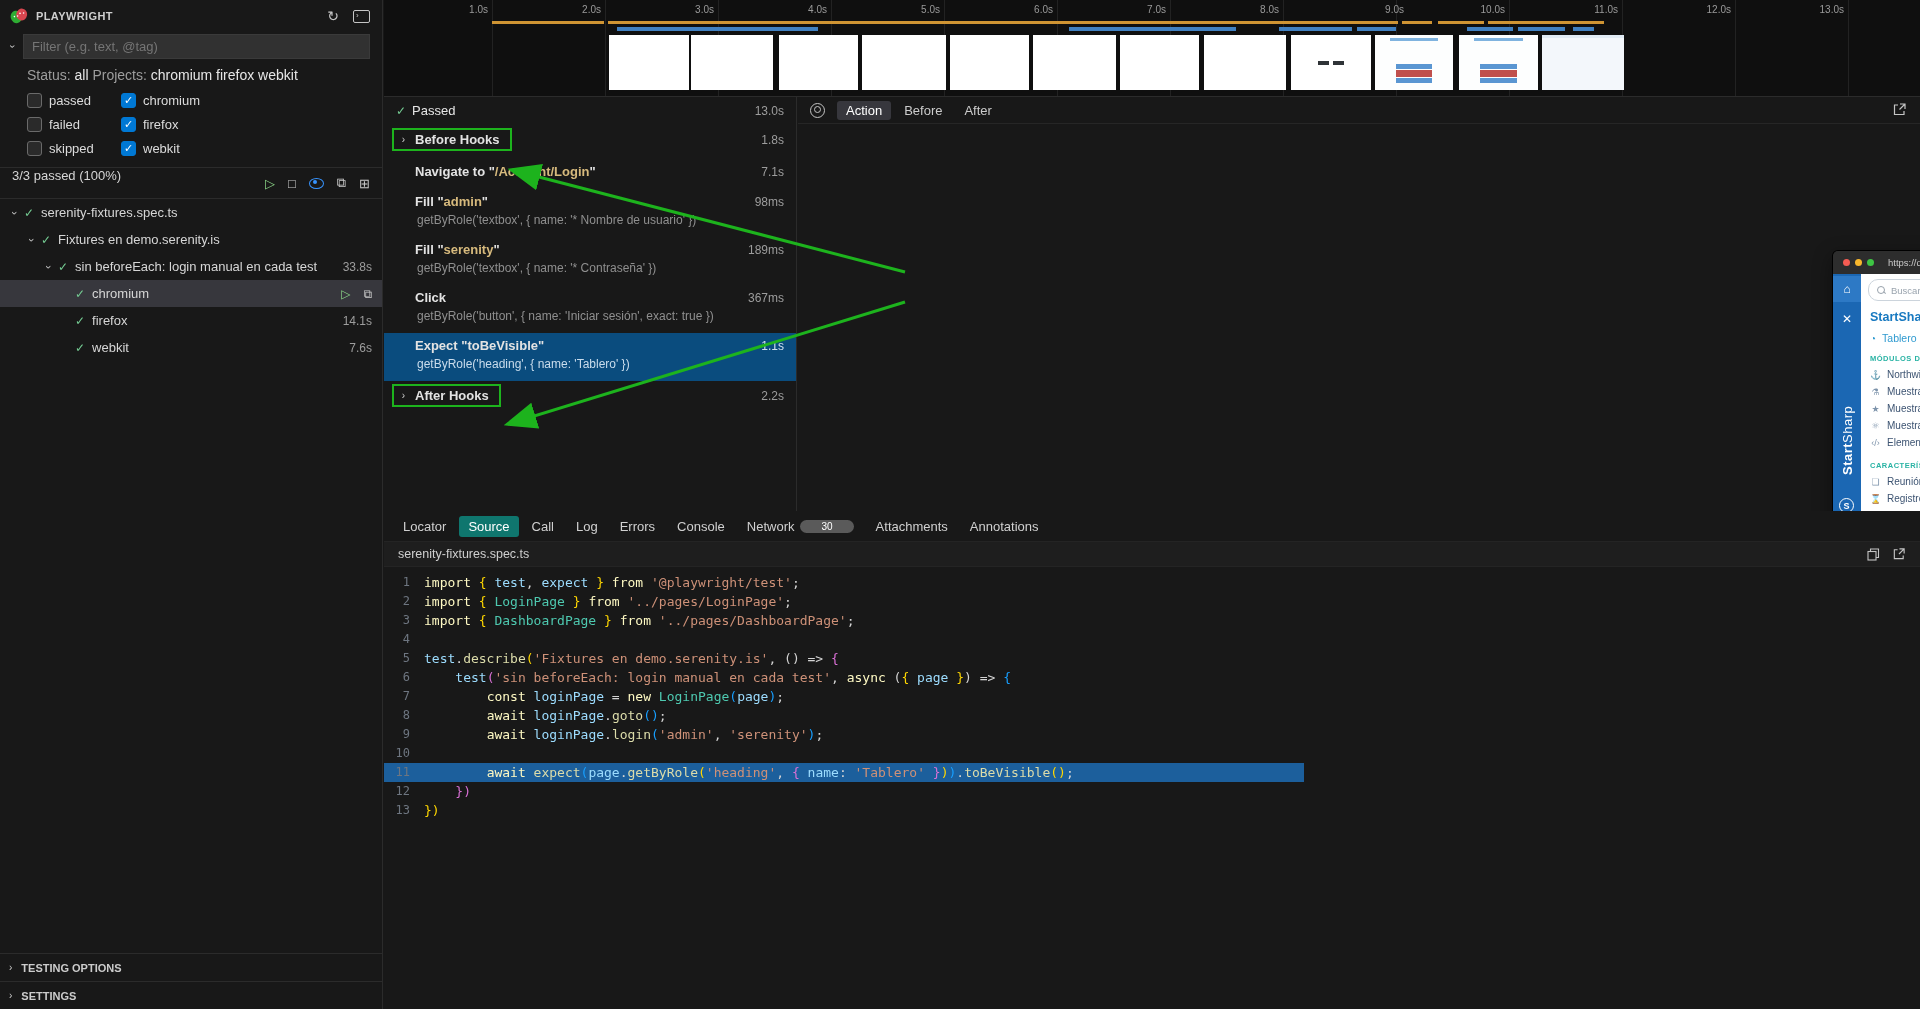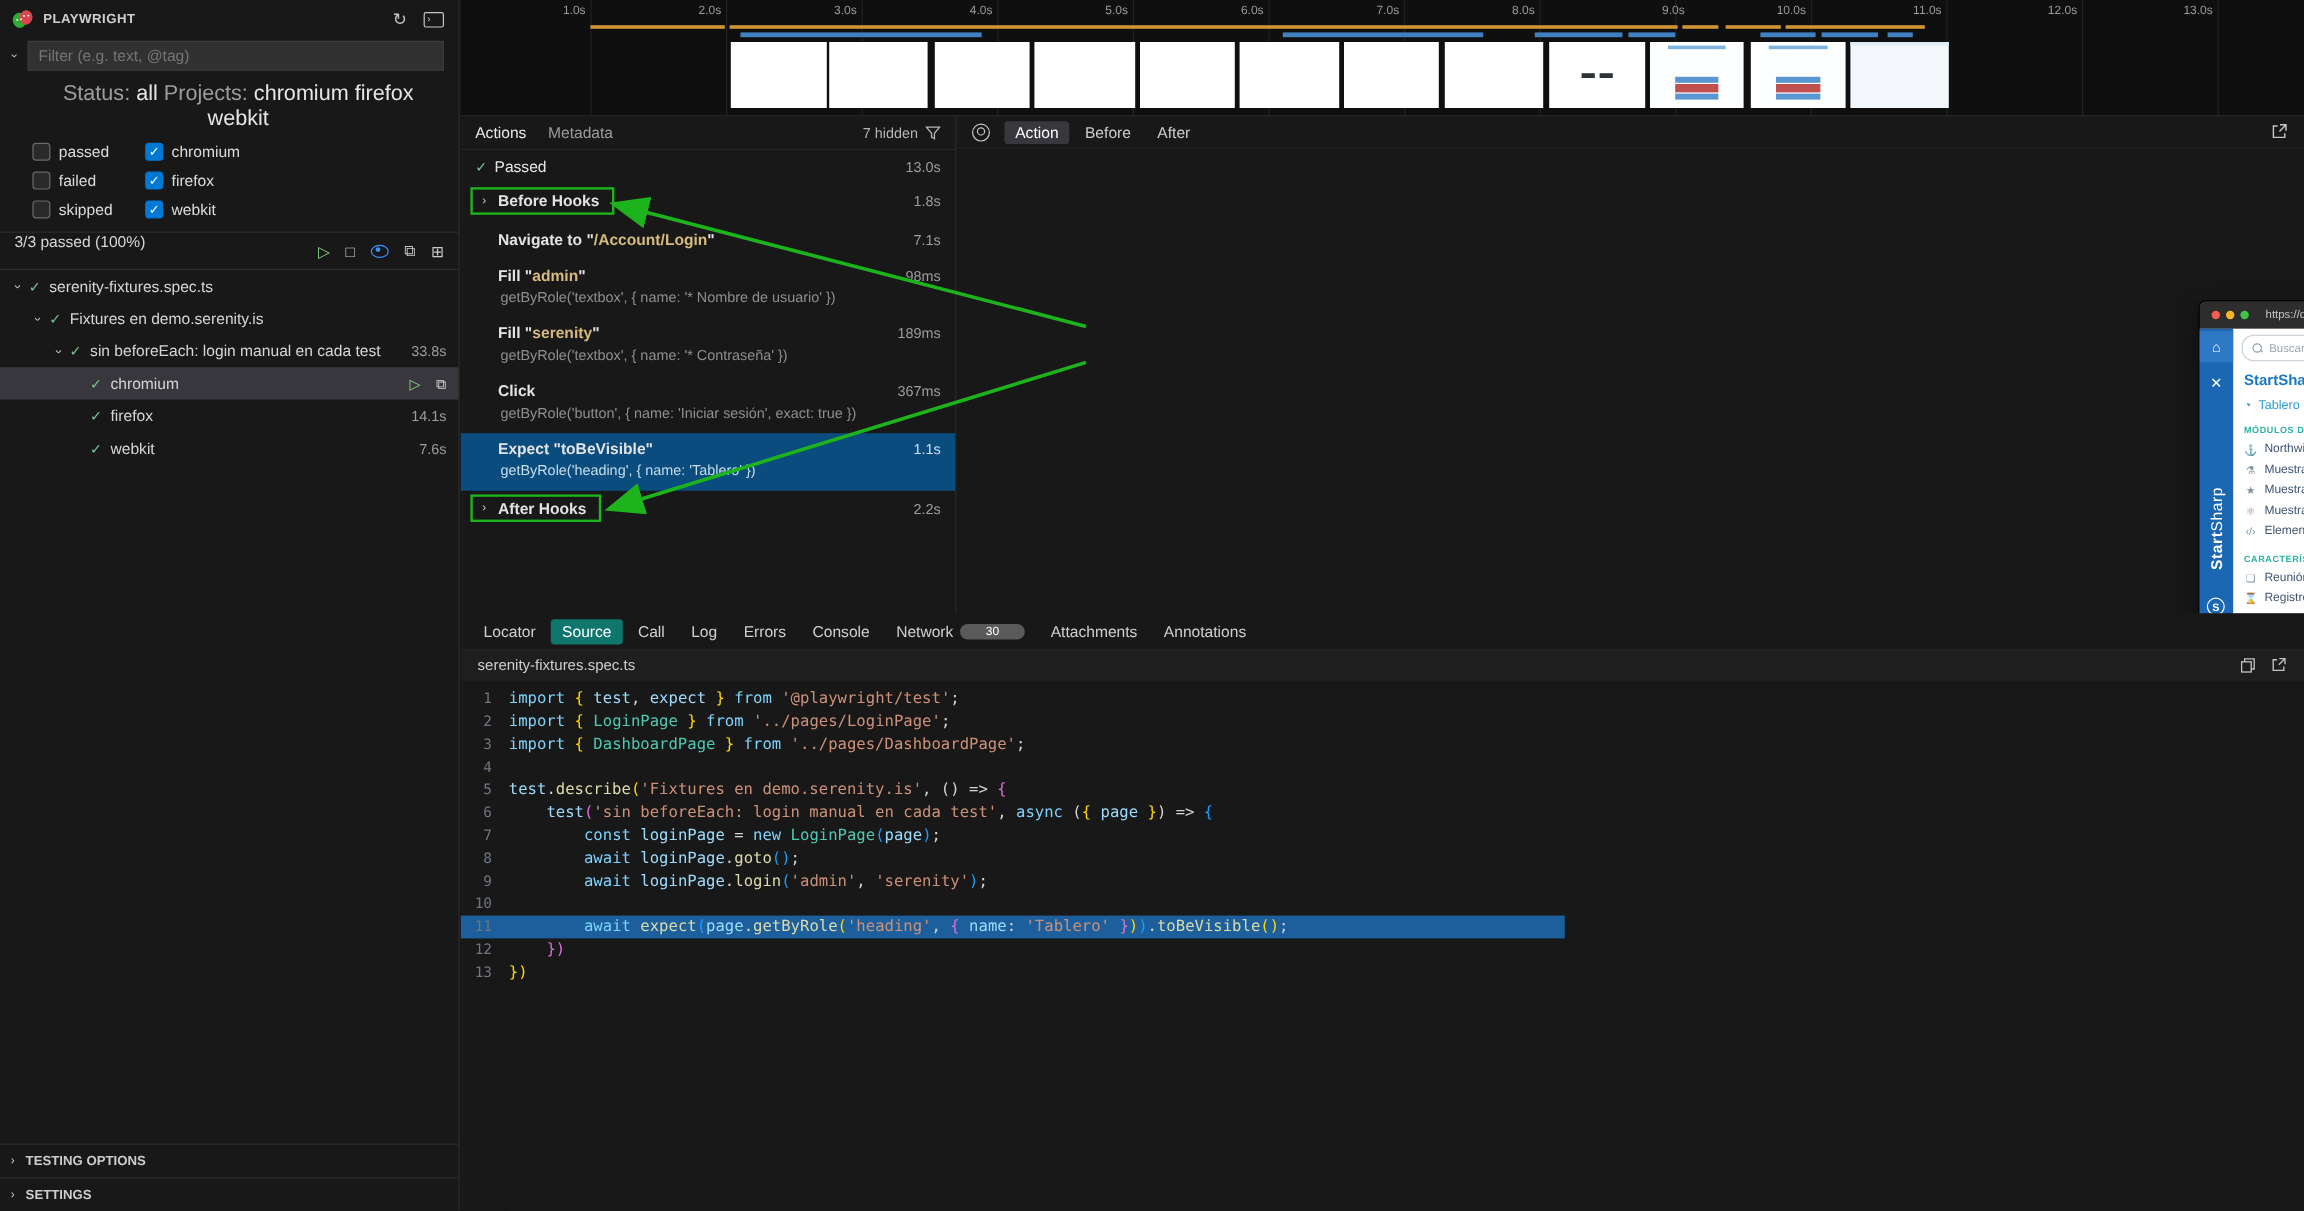--- a/index.html
+++ b/index.html
@@ -7,21 +7,21 @@
        font-family:"Liberation Sans",sans-serif;color:#ccc;font-size:13px;}
   
   #sidebar{position:absolute;left:0;top:0;width:383px;height:1009px;background:#181818;border-right:1px solid #2b2b2b;box-sizing:border-box;}
   .sb-header{height:32px;display:flex;align-items:center;padding:0 12px 0 10px;gap:8px;}
   .sb-title{font-size:11px;font-weight:bold;color:#cfcfcf;letter-spacing:.4px;flex:1;}
   .sb-hicons{display:flex;gap:14px;color:#c5c5c5;font-size:14px;align-items:center;}
   .term-box{width:13px;height:11px;border:1px solid #c5c5c5;border-radius:2px;font-size:8px;line-height:10px;text-align:left;padding-left:2px;}
   .filter-row{display:flex;align-items:center;padding:2px 12px 7px 6px;gap:5px;}
   .filter-chev{color:#ccc;font-size:10px;transform:rotate(90deg);display:inline-block;width:12px;text-align:center;}
   #filter-input{flex:1;background:#313131;border:1px solid #3a3a3a;color:#ccc;font-size:13px;height:23px;padding:0 8px;outline:none;font-family:"Liberation Sans",sans-serif;}
-  .status-line{padding:1px 12px 7px 27px;font-size:18px;color:#9d9d9d;text-align:center;}
+  .status-line{padding:1px 12px 7px 27px;font-size:14px;color:#9d9d9d;}
   .status-line b{color:#e6e6e6;font-weight:normal;}
   #cb-grid{display:grid;grid-template-columns:94px auto;padding:3px 12px 11px 27px;row-gap:9px;}
   .cb-row{display:flex;align-items:center;gap:7px;font-size:13px;color:#dcdcdc;}
   .cb{width:15px;height:15px;border-radius:3px;background:#2a2a2a;border:1px solid #6a6a6a;box-sizing:border-box;display:flex;align-items:center;justify-content:center;font-size:11px;color:#fff;flex:none;}
   .cb.checked{background:#0078d4;border-color:#0078d4;}
   .summary-row{border-top:1px solid #2b2b2b;border-bottom:1px solid #2b2b2b;height:30px;display:flex;padding:0 12px;font-size:13px;color:#d6d6d6;}
   .summary-row .sp{flex:1;}
   .sicons{display:flex;gap:13px;font-size:13px;align-items:center;color:#c8c8c8;}
   .si-play{color:#89d185;}
   .eye{width:13px;height:9px;border:1.5px solid #3794ff;border-radius:50%;position:relative;display:inline-block;}
@@ -121,21 +121,21 @@
   .bp-tab{padding:3px 9px;border-radius:3px;display:flex;gap:6px;align-items:center;}
   .bp-tab.active{background:#0f766e;color:#fff;}
   .badge{background:#5a5a5a;color:#fff;border-radius:9px;font-size:10px;padding:1px 21px;}
   .bp-file{height:24px;display:flex;align-items:center;padding:0 14px;font-size:12.5px;color:#cfcfcf;background:#1e1e1e;border-top:1px solid #242424;border-bottom:1px solid #242424;}
   .bp-file .sp{flex:1;}
   .bp-ficons{display:flex;gap:12px;align-items:center;}
   #code{padding-top:6px;font-family:"DejaVu Sans Mono","Liberation Mono",monospace;font-size:13px;line-height:19px;width:920px;}
   .cl{display:flex;white-space:pre;}
   .cl.clhl{background:#1c5f9c;}
   .ln{width:26px;text-align:right;color:#6e7681;margin-right:14px;flex:none;font-size:12px;}
-  .tk-kw{color:#7dd3fc;}.tk-v{color:#9cdcfe;}.tk-c{color:#4ec9b0;}.tk-f{color:#dcdcaa;}
+  .tk-kw{color:#fef9c3;}.tk-v{color:#9cdcfe;}.tk-c{color:#4ec9b0;}.tk-f{color:#dcdcaa;}
   .tk-s{color:#ce9178;}.tk-p{color:#d4d4d4;}.tk-op{color:#d4d4d4;}
   .tk-b1{color:#ffd700;}.tk-b2{color:#da70d6;}.tk-b3{color:#179fff;}
   
   #overlay{position:absolute;left:0;top:0;width:1920px;height:1009px;pointer-events:none;z-index:50;}
   svg.licon{display:block;}
 </style>
 </head>
 <body>
 
 <div id="app">
@@ -316,34 +316,20 @@
         <span class="mini-top"></span>
         <span class="mini-sp"></span>
         <span class="mini-b1"></span>
         <span class="mini-b2"></span>
         <span class="mini-b3"></span>
       </div>
       <div class="tl-thumb v-pale" style="left: 1158px; width: 82px;"></div>
     </div>
 
   <div id="actions-panel">
-    <div class="ap-tabs">
-      <span id="ap-tabs-host" style="display:flex;gap:18px;">
-          <span class="ap-tab active"><span>Actions</span></span>
-          <span class="ap-tab"><span>Metadata</span></span>
-        </span>
-      <span class="ap-right">
-        <span>7 hidden</span>
-        <span>
-          <svg class="licon" width="13" height="12" viewBox="0 0 13 12">
-              <path d="M1 1 h11 l-4.3 5 v4.6 l-2.4 -1.4 v-3.2 z" fill="none" stroke="#b5b5b5" stroke-width="1.1"></path>
-            </svg>
-        </span>
-      </span>
-    </div>
     <div id="actions-list">
         <div class="arow result">
           <div class="aline">
             <span class="acheck">✓</span>
             <span class="alabel">Passed</span>
             <span class="adur">13.0s</span>
           </div>
         </div>
         <div class="arow hook">
           <div class="aline">

